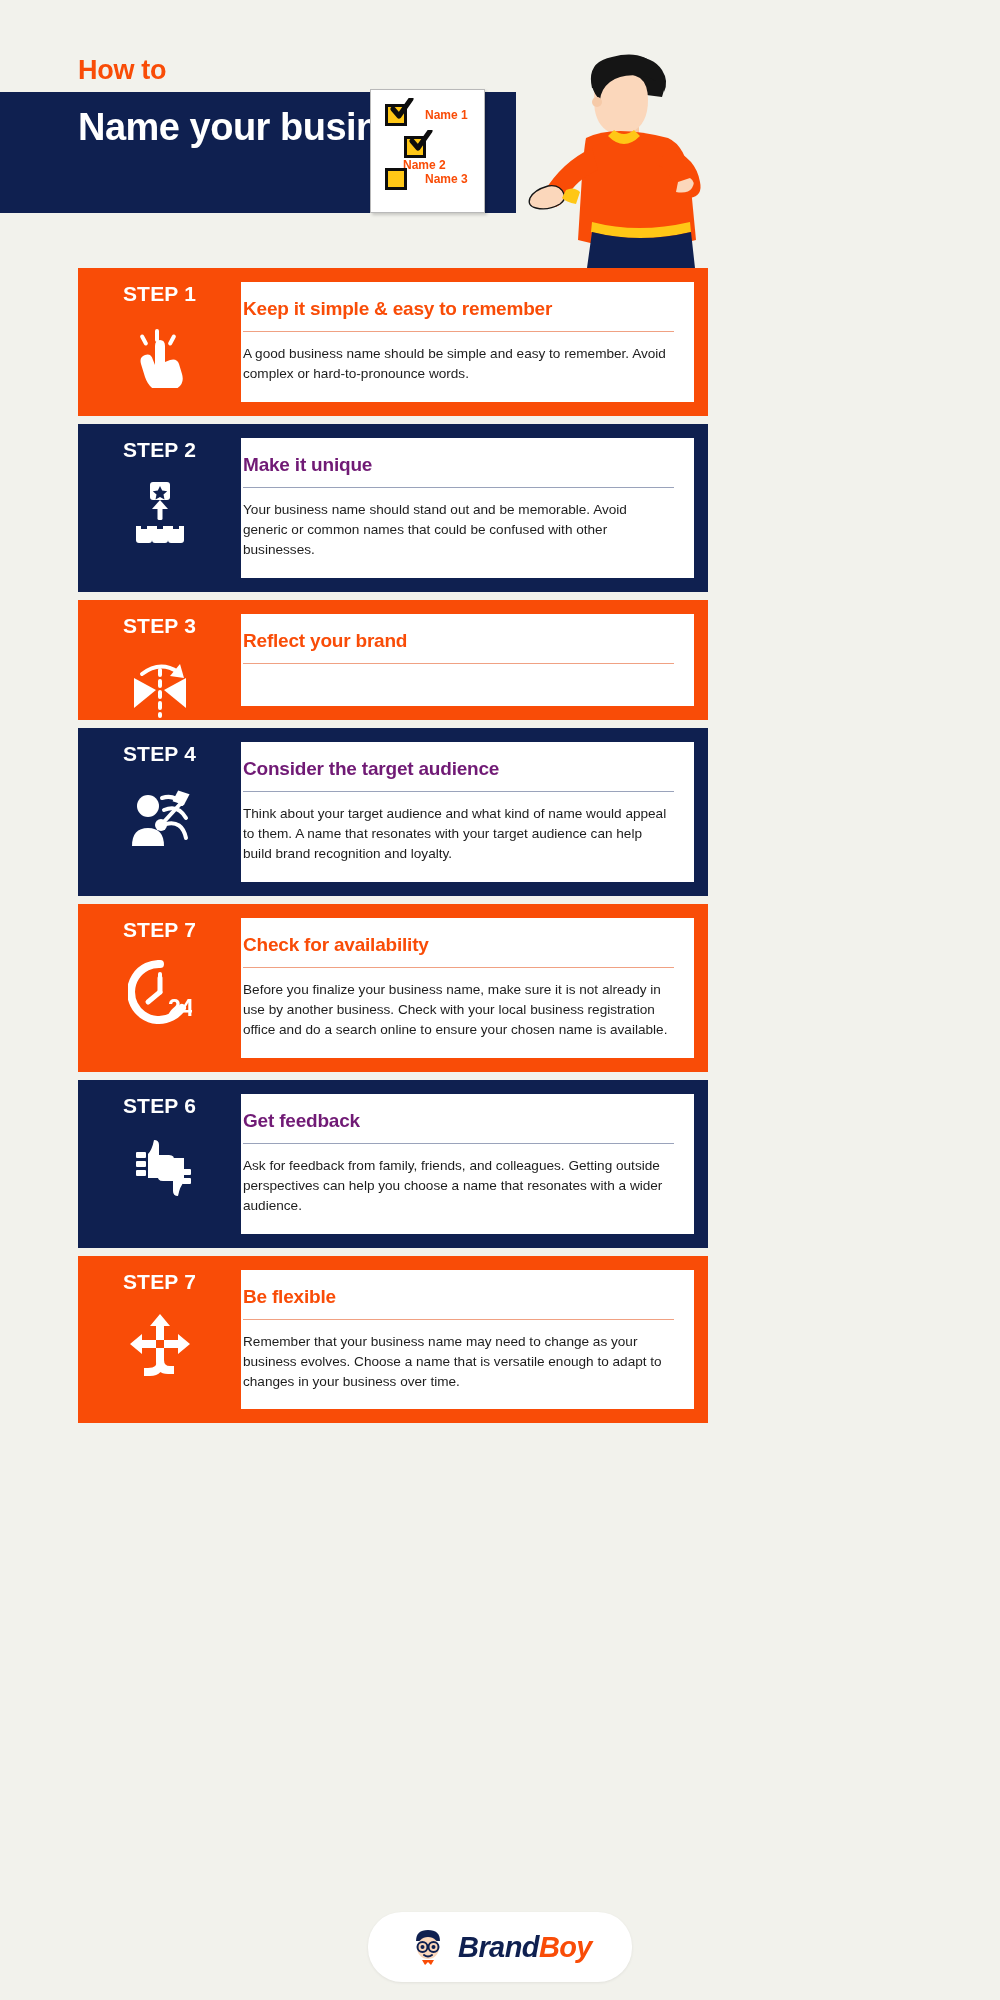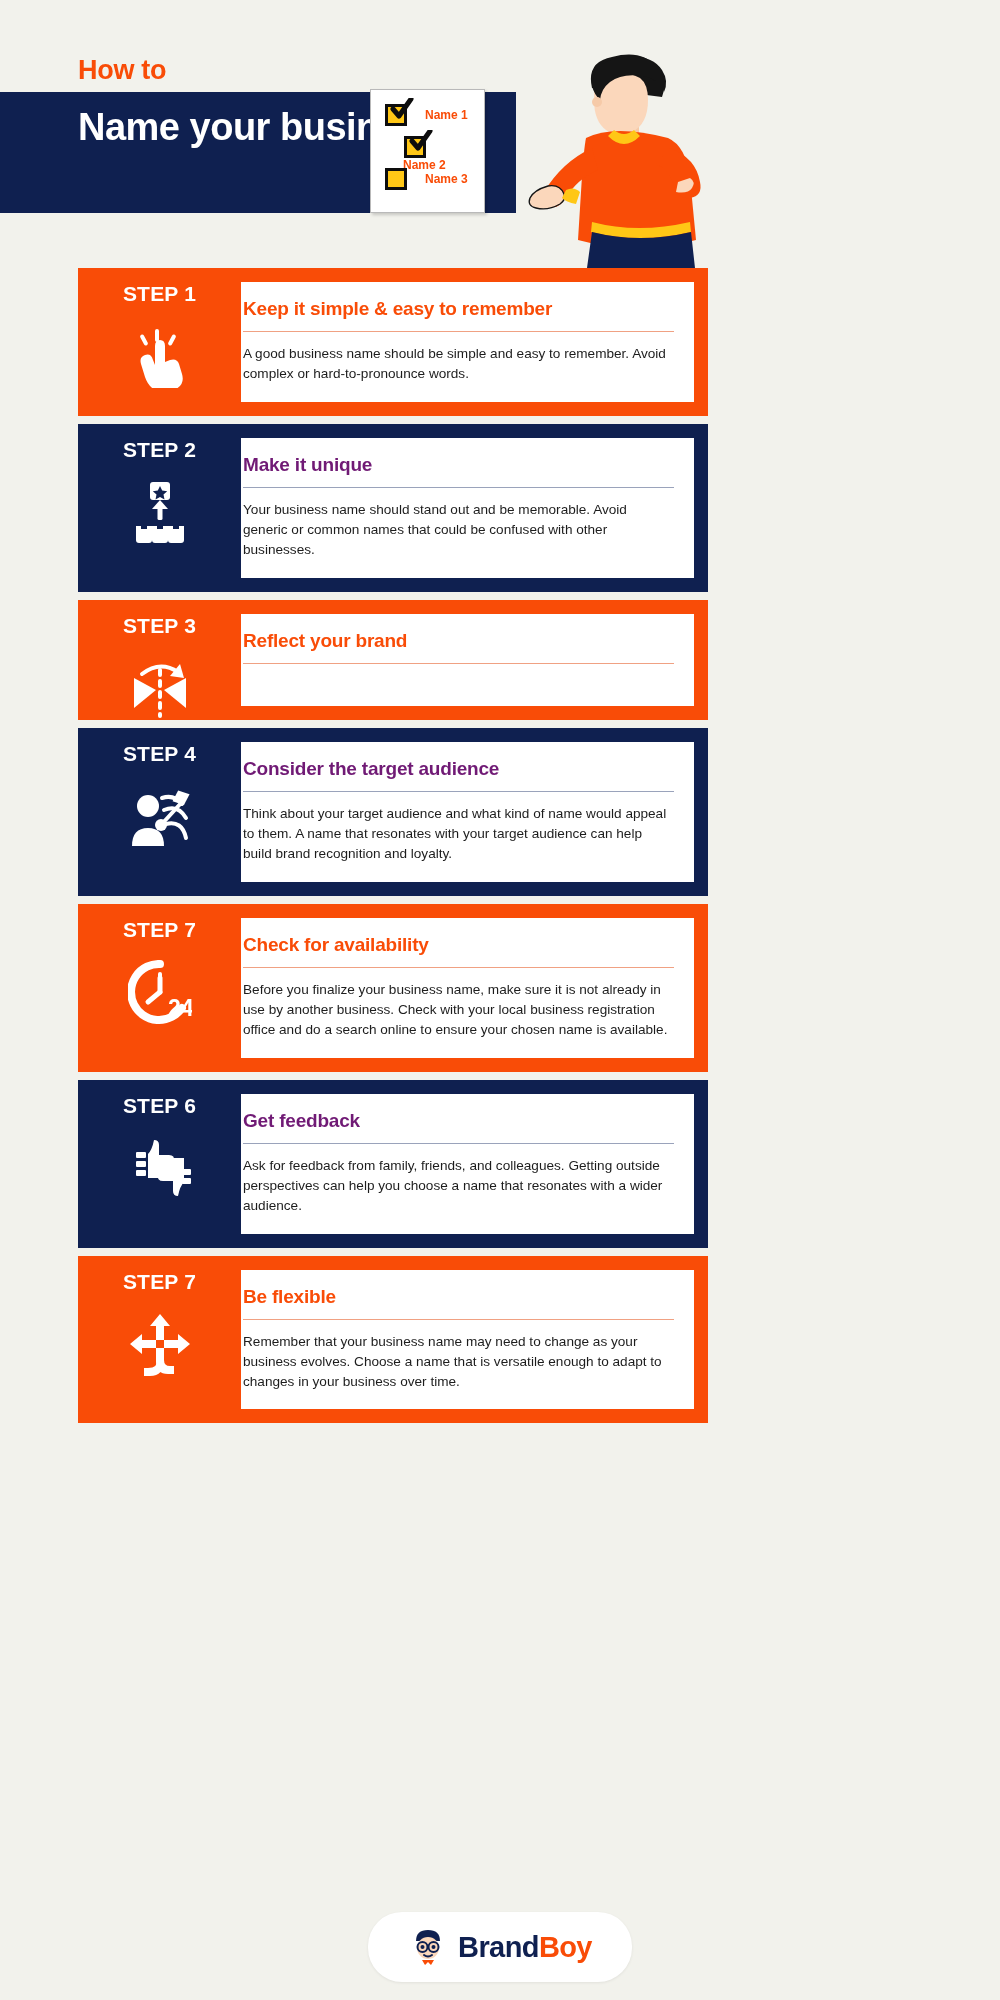--- a/index.html
+++ b/index.html
@@ -91,21 +91,21 @@
   .footer {
     position:absolute; left:0; top:1912px; width:1000px;
     display:flex; justify-content:center;
   }
   .logo-pill {
     background:#ffffff; border-radius:34px;
     padding:15px 40px; display:flex; align-items:center; gap:10px;
     box-shadow:0 1px 3px rgba(0,0,0,.07);
   }
   .logo-mark { width:40px; height:40px; }
-  .logo-text { font-size:29px; font-weight:bold; letter-spacing:-0.6px; }
+  .logo-text { font-size:29px; font-weight:bold; letter-spacing:-0.6px;font-style:italic; }
   .logo-brand { color:#0f2050; }
   .logo-boy { color:#f94c07; }
 </style>
 </head>
 <body>
 
 <div class="header-wrap">
 
   <div class="kicker">How to</div>
 

